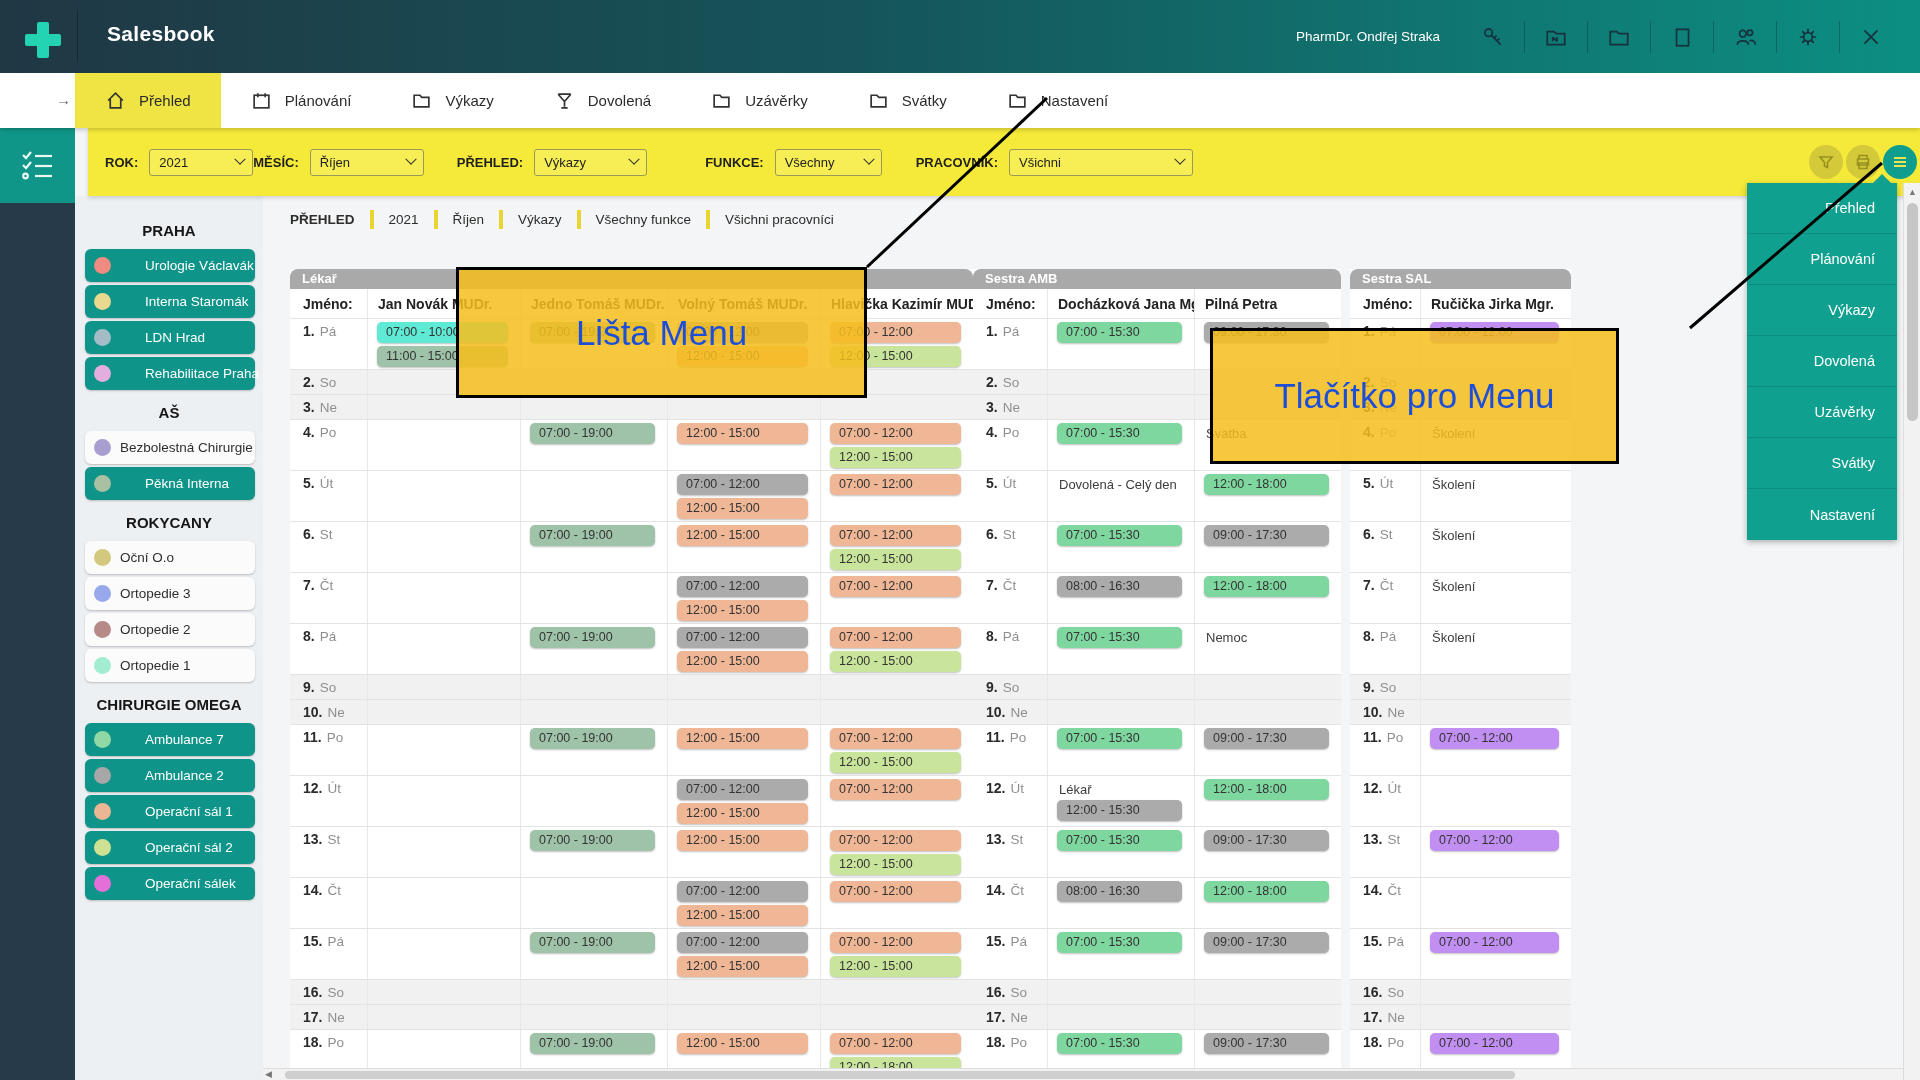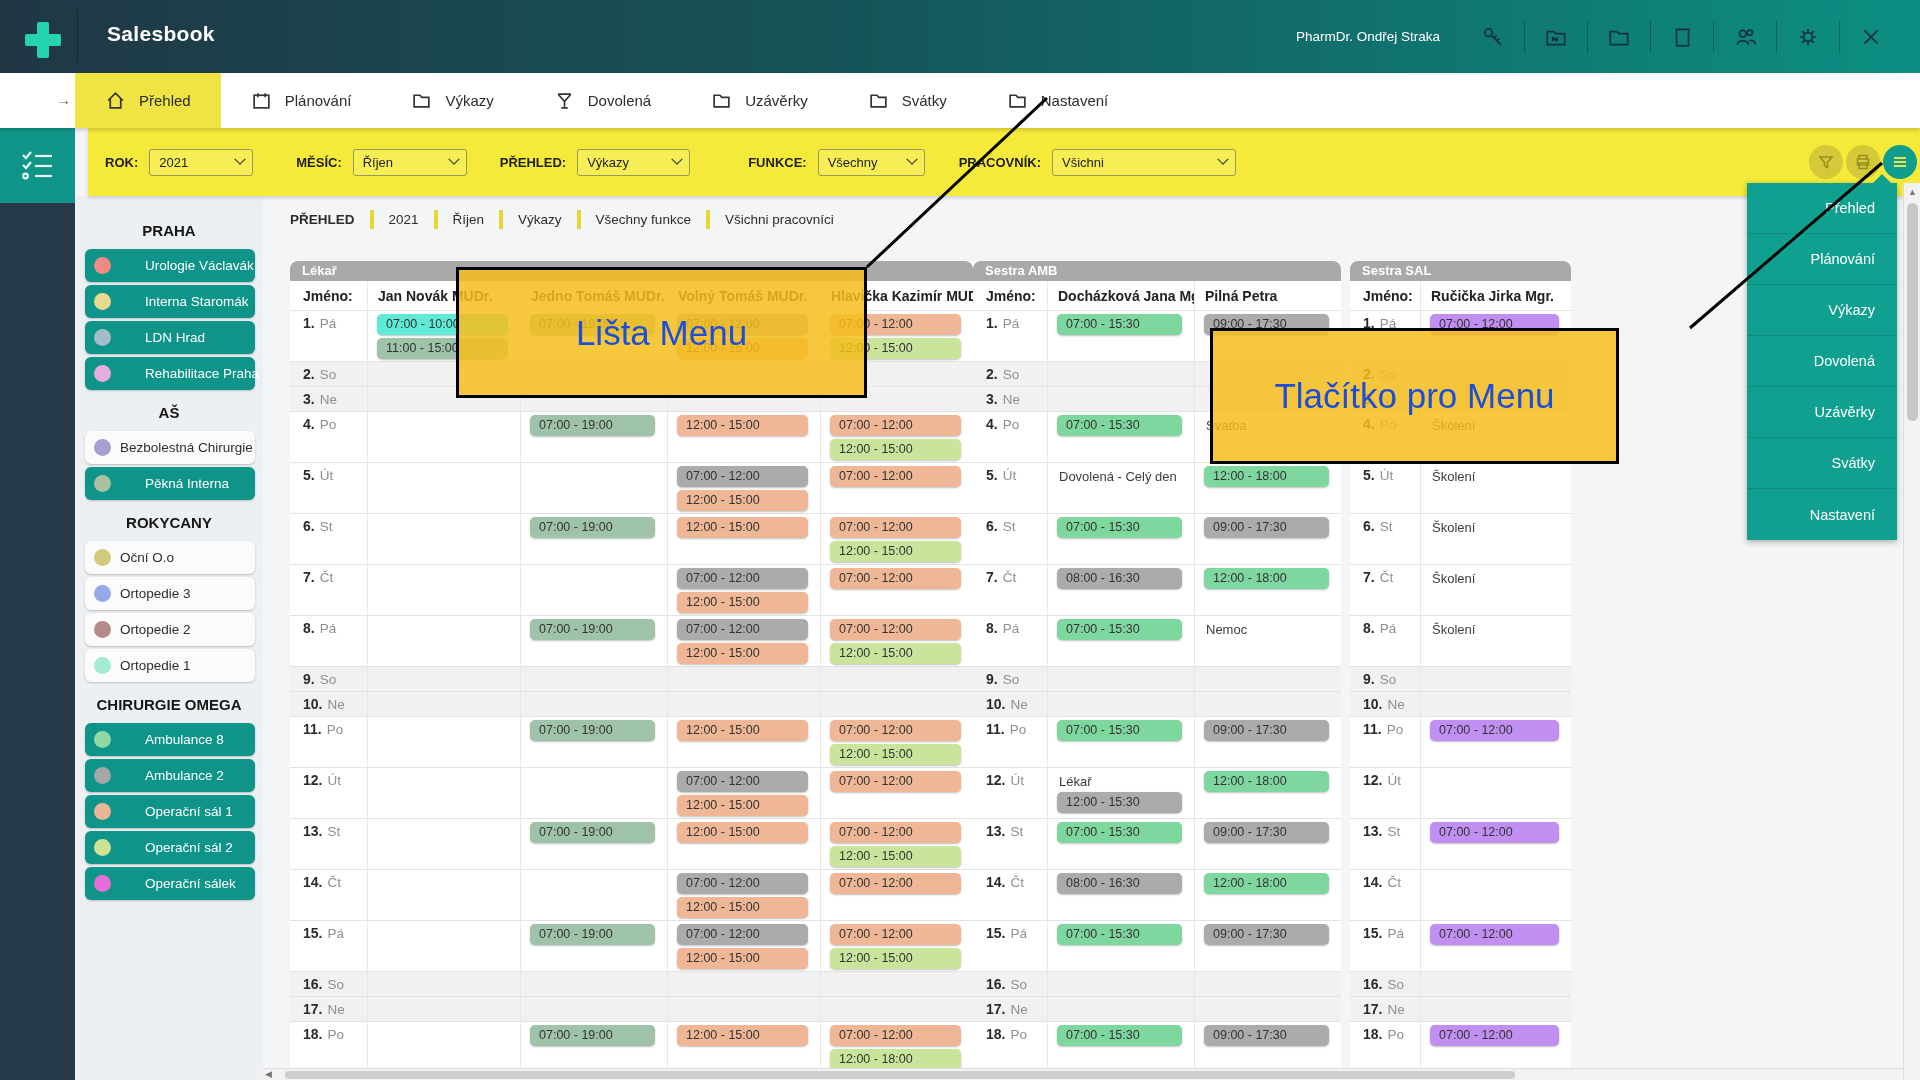--- a/index.html
+++ b/index.html
@@ -34,21 +34,21 @@
   
   .filterbar { position:absolute; left:88px; top:128px; width:1845px; height:68px; background:#f5ea39;
     box-shadow:0 2px 4px rgba(0,0,0,.15); z-index:18; display:flex; align-items:center; }
   .ffield { display:flex; align-items:center; }
   .flabel { font-size:13px; font-weight:bold; color:#1f1f1f; margin-right:11px; }
   .fselect { height:27px; background:#f7ee55; border:1px solid #9a9a55; border-radius:3px;
     font-size:13px; color:#222; display:flex; align-items:center; justify-content:space-between;
     padding:0 8px 0 9px; cursor:pointer; }
   .fselect .chev { width:8px; height:8px; border-right:1.8px solid #333; border-bottom:1.8px solid #333;
     transform:rotate(45deg) translate(-2px,-2px); margin-left:8px; }
-  .f1{margin-left:17px;} .f2{margin-left:43px;text-align:center;} .f3{margin-left:33px;} .f4{margin-left:58px;} .f5{margin-left:34px;}
+  .f1{margin-left:17px;} .f2{text-align:center;} .f3{margin-left:33px;} .f4{margin-left:58px;} .f5{margin-left:34px;}
   .fb-buttons { position:absolute; right:16px; top:17px; display:flex; gap:3px; }
   .circ-btn { width:34px; height:34px; border-radius:50%; display:flex; align-items:center; justify-content:center; cursor:pointer; }
   .circ-yellow { background:#d4c938; }
   .circ-teal { background:#0f9e8e; }
   .circ-btn svg { fill:none; }
 
   
   .teal-square { position:absolute; left:0; top:128px; width:75px; height:75px; background:#0f9688; z-index:17;
     display:flex; align-items:center; justify-content:center; cursor:pointer; }
   .rail { position:absolute; left:0; top:203px; width:75px; height:877px; background:#273a49; z-index:16; }
@@ -64,21 +64,21 @@
 
   
   .content { position:absolute; left:263px; top:196px; width:1640px; height:884px; background:#f4f5f6; z-index:5; }
   .breadcrumb { position:absolute; left:27px; top:14px; display:flex; align-items:center; gap:15px; }
   .bc-item { font-size:13.5px; color:#2d2d2d; }
   .bc-item.first { font-weight:bold; }
   .bc-sep { width:4px; height:19px; background:#e8d533; }
 
   
   #schedule { position:absolute; left:27px; top:57px; height:812px; }
-  .sch-group { position:absolute; top:8px; background:#fff; }
+  .sch-group { position:absolute; top:16px; background:#fff; }
   .sch-ghead { height:20px; background:#a9a9a9; border-radius:8px 8px 0 0; color:#fff;
     font-size:13px; font-weight:bold; line-height:20px; padding-left:12px; }
   .sch-row { display:flex; border-bottom:1px solid #e3e3e3; }
   .sch-row.wd { height:51px; }
   .sch-row.we { height:25px; background:#f1f1f1; }
   .sch-colhead { height:30px; background:#fff; }
   .sch-daycell { flex:0 0 auto; padding:4px 0 0 13px; display:flex; gap:5px; align-items:baseline; }
   .sch-daycell .dnum { font-size:14px; font-weight:bold; color:#2a2a2a; }
   .sch-daycell .dwd { font-size:13.5px; color:#8f8f8f; }
   .sch-daycell.namecell { font-size:14px; font-weight:bold; color:#222; padding-top:7px; }
@@ -335,21 +335,21 @@
         <div class="sb-dot" style="background: rgb(183, 138, 138);"></div>
         <div class="sb-label">Ortopedie 2</div>
       </div>
       <div class="sb-pill">
         <div class="sb-dot" style="background: rgb(162, 236, 210);"></div>
         <div class="sb-label">Ortopedie 1</div>
       </div>
       <div class="sb-title">CHIRURGIE OMEGA</div>
       <div class="sb-pill sel">
         <div class="sb-dot" style="background: rgb(144, 217, 164);"></div>
-        <div class="sb-label">Ambulance 8</div>
+        <div class="sb-label">Ambulance 7</div>
       </div>
       <div class="sb-pill sel">
         <div class="sb-dot" style="background: rgb(167, 167, 167);"></div>
         <div class="sb-label">Ambulance 2</div>
       </div>
       <div class="sb-pill sel">
         <div class="sb-dot" style="background: rgb(234, 182, 148);"></div>
         <div class="sb-label">Operační sál 1</div>
       </div>
       <div class="sb-pill sel">

